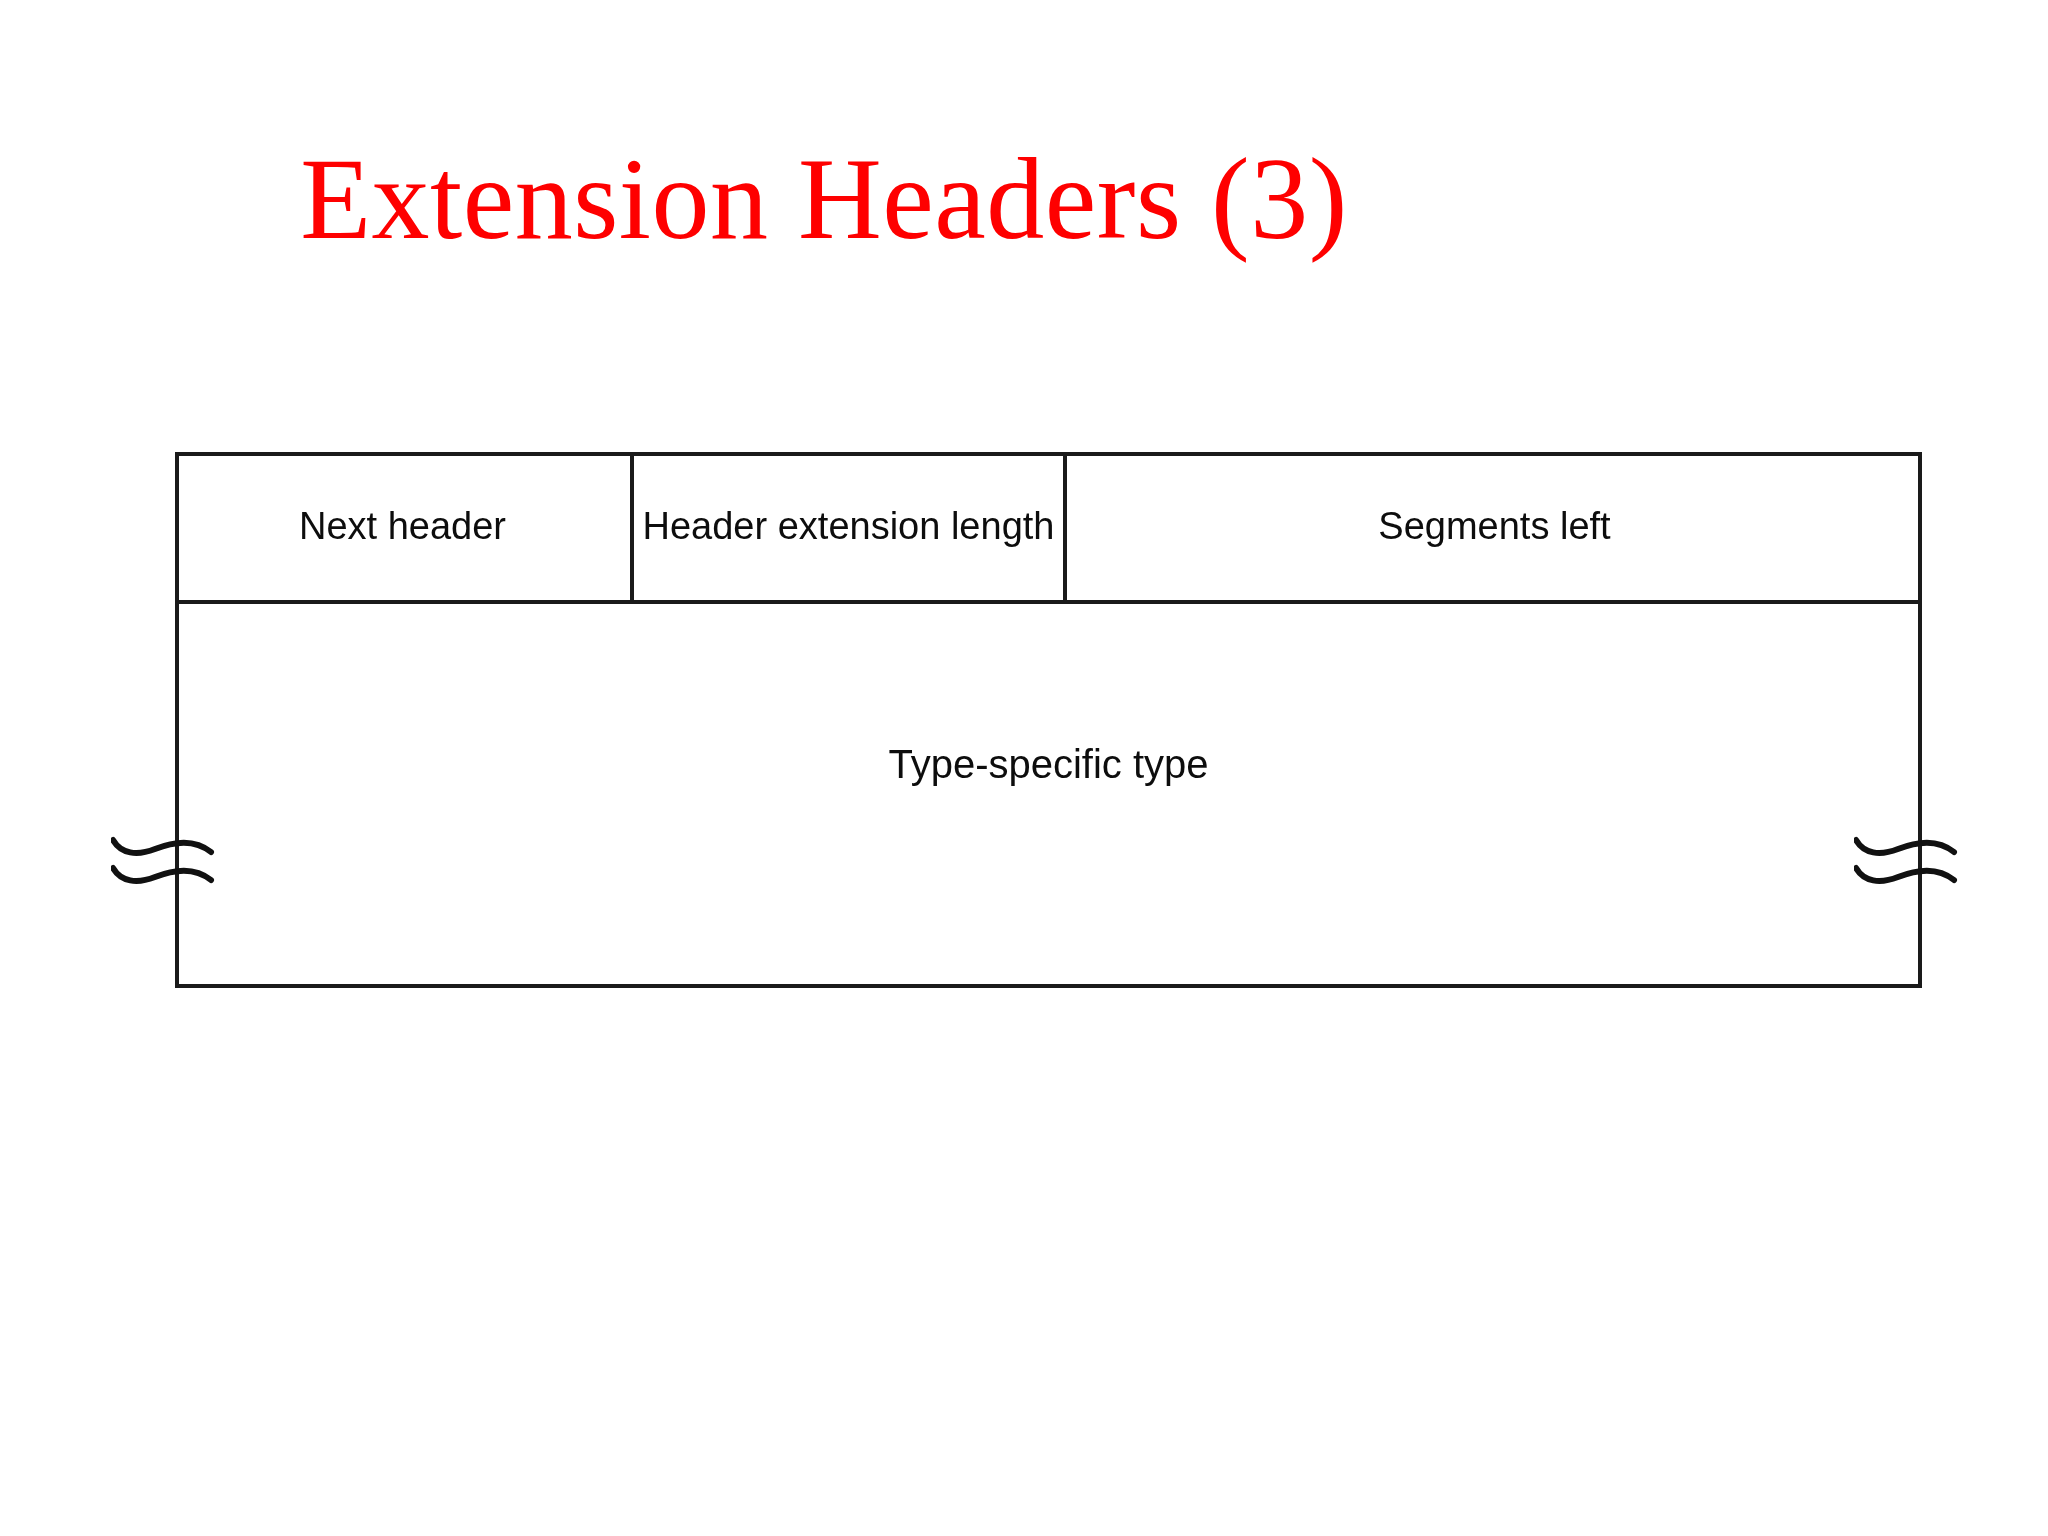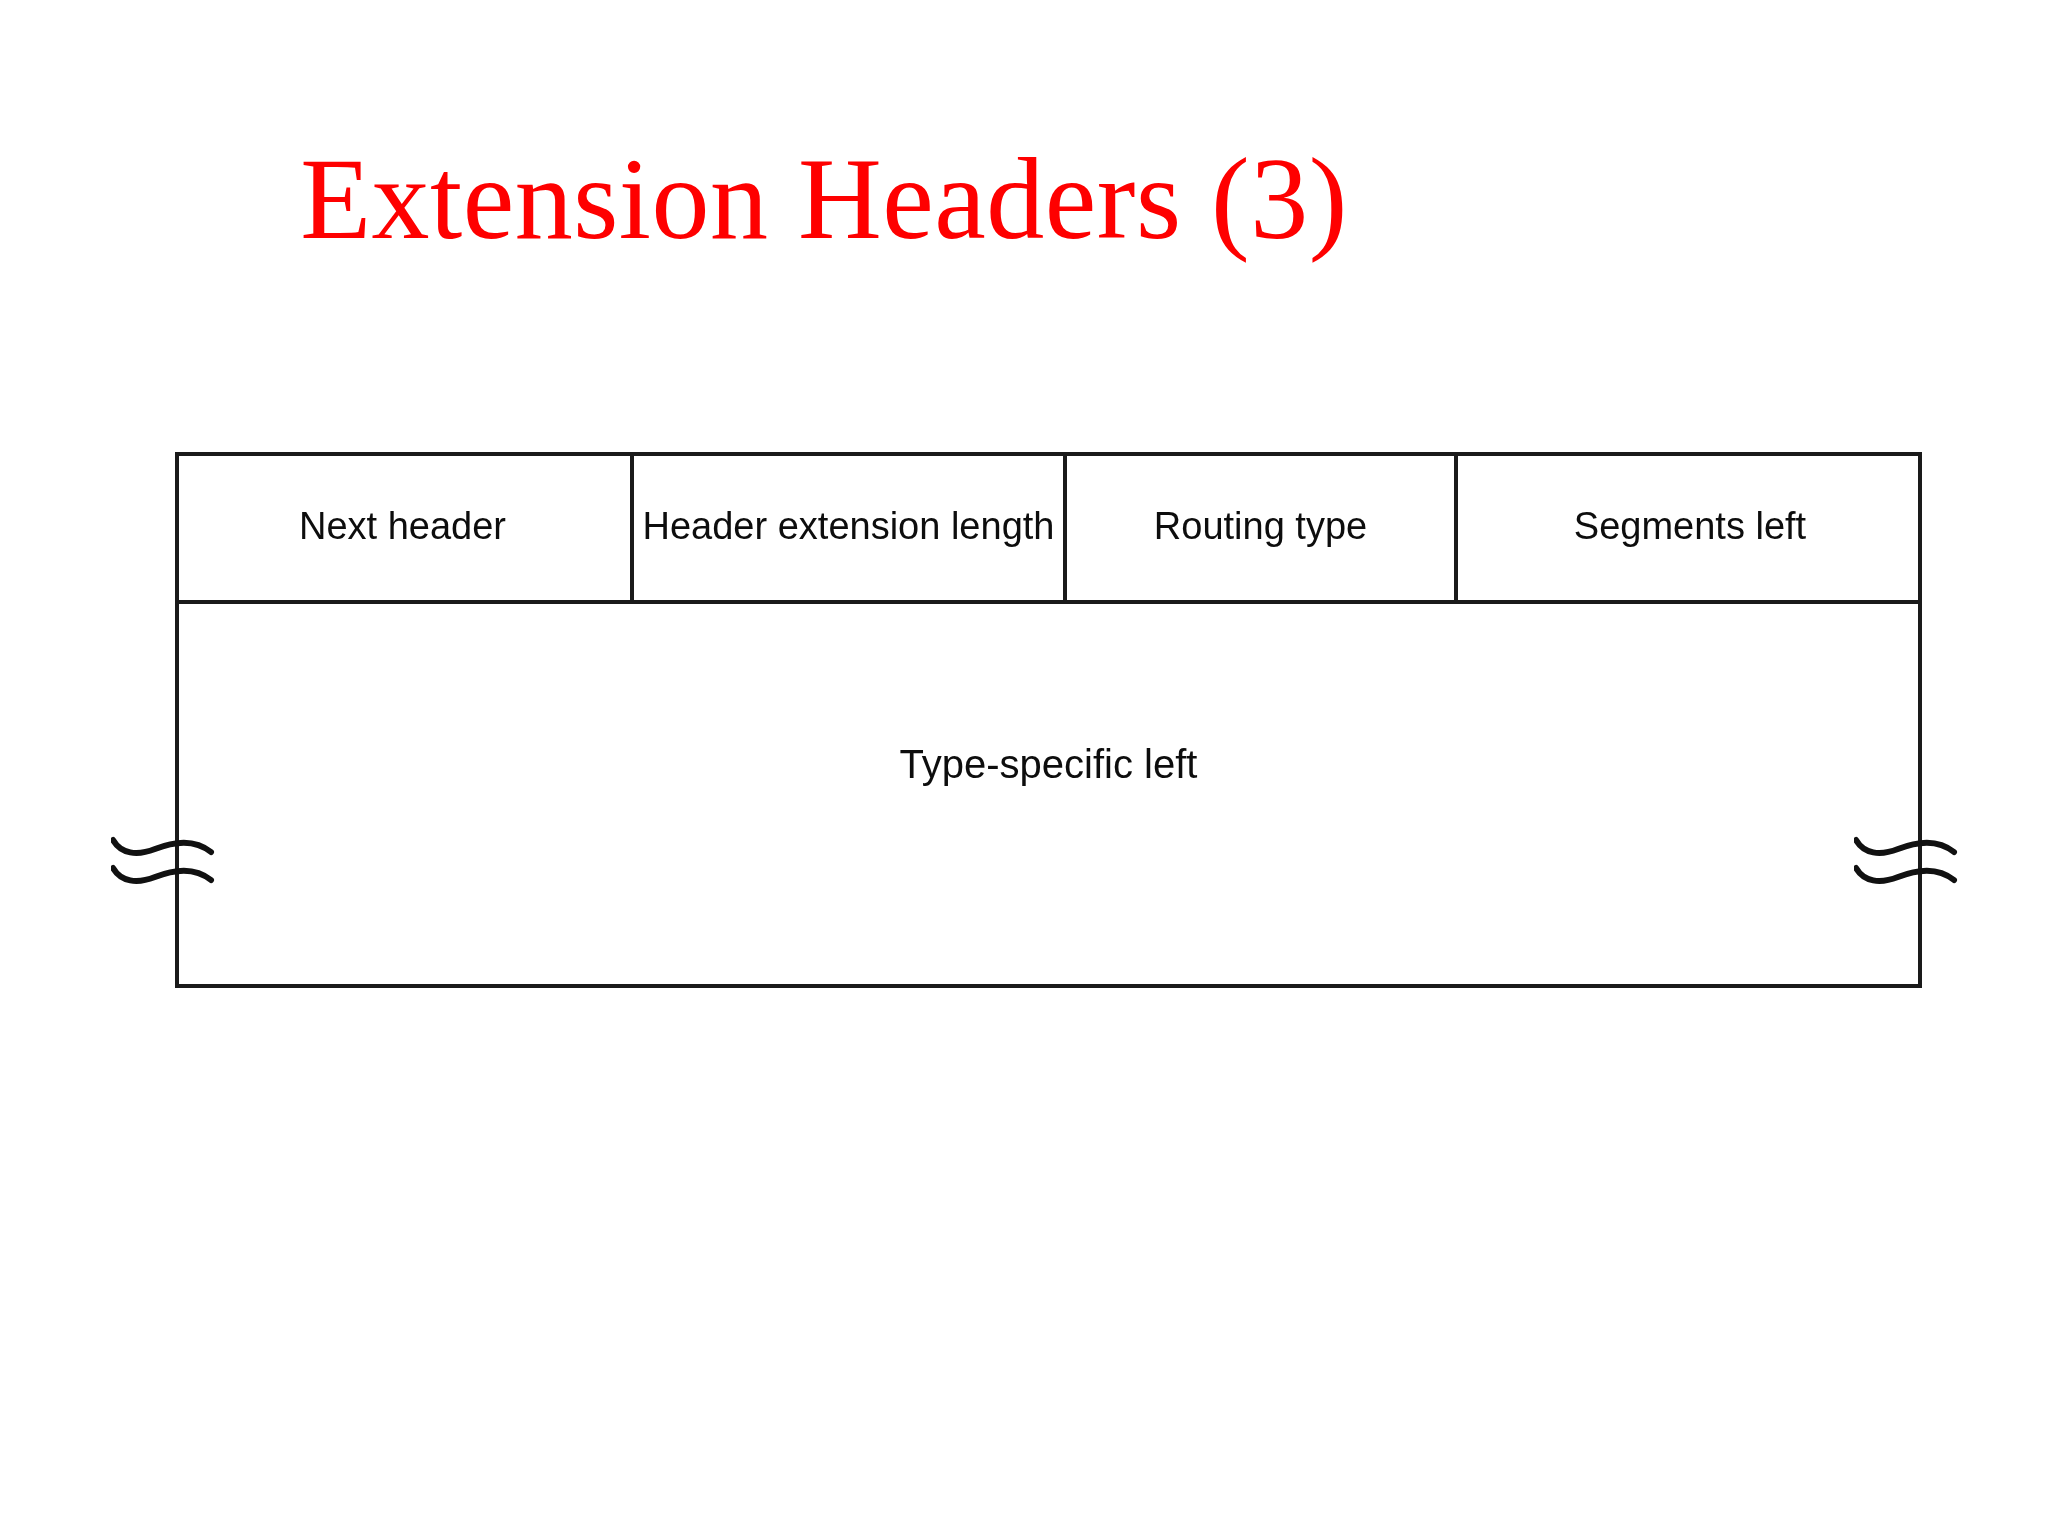--- a/index.html
+++ b/index.html
@@ -145,30 +145,27 @@
 
     <div class="frame-outer"></div>
 
     <div class="header-row">
       <div class="hcell hcell-next">
         <span>Next header</span>
       </div>
       <div class="hcell hcell-hdrext">
         <span>Header extension length</span>
       </div>
-      <div class="hcell hcell-routing">
-        <span>Routing type</span>
-      </div>
       <div class="hcell hcell-segments">
         <span>Segments left</span>
       </div>
     </div>
 
     <div class="body-row">
-      <span class="body-label">Type-specific left</span>
+      <span class="body-label">Type-specific type</span>
     </div>
 
     <div class="break-mark break-left">
       <svg viewBox="0 0 132 116" xmlns="http://www.w3.org/2000/svg">
         <g fill="none" stroke="#111111" stroke-width="6" stroke-linecap="round" stroke-linejoin="round">
           <path d="M 2 46 C 10 60, 26 62, 44 55 C 64 47, 84 45, 100 58"></path>
           <path d="M 2 74 C 10 88, 26 90, 44 83 C 64 75, 84 73, 100 86"></path>
         </g>
       </svg>
     </div>

